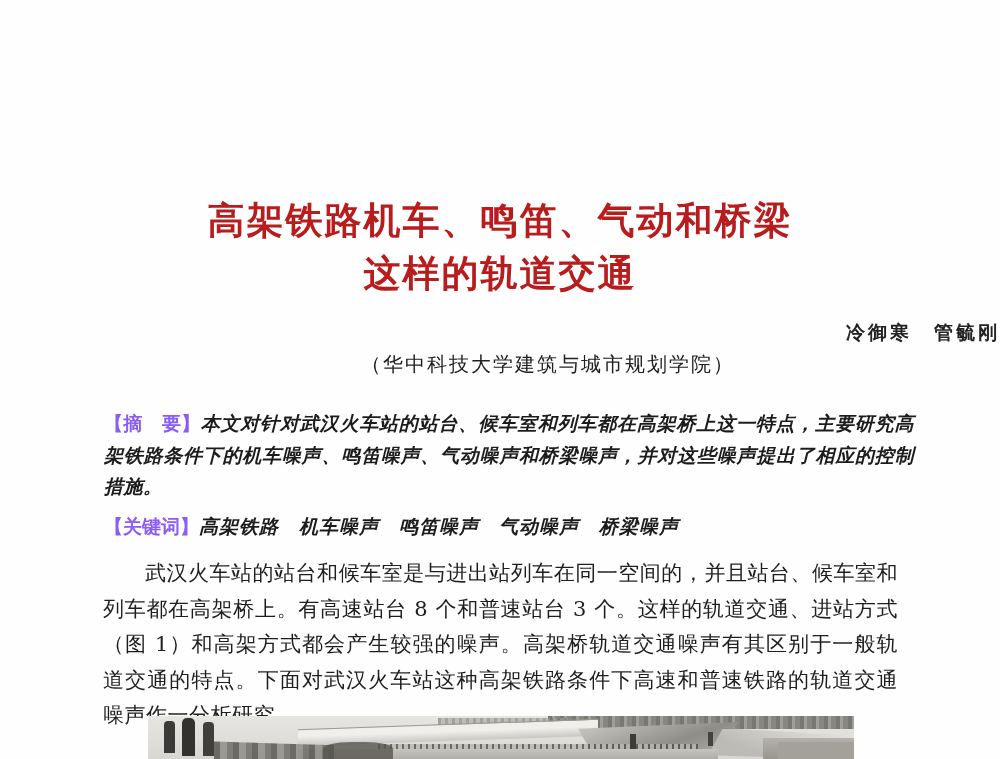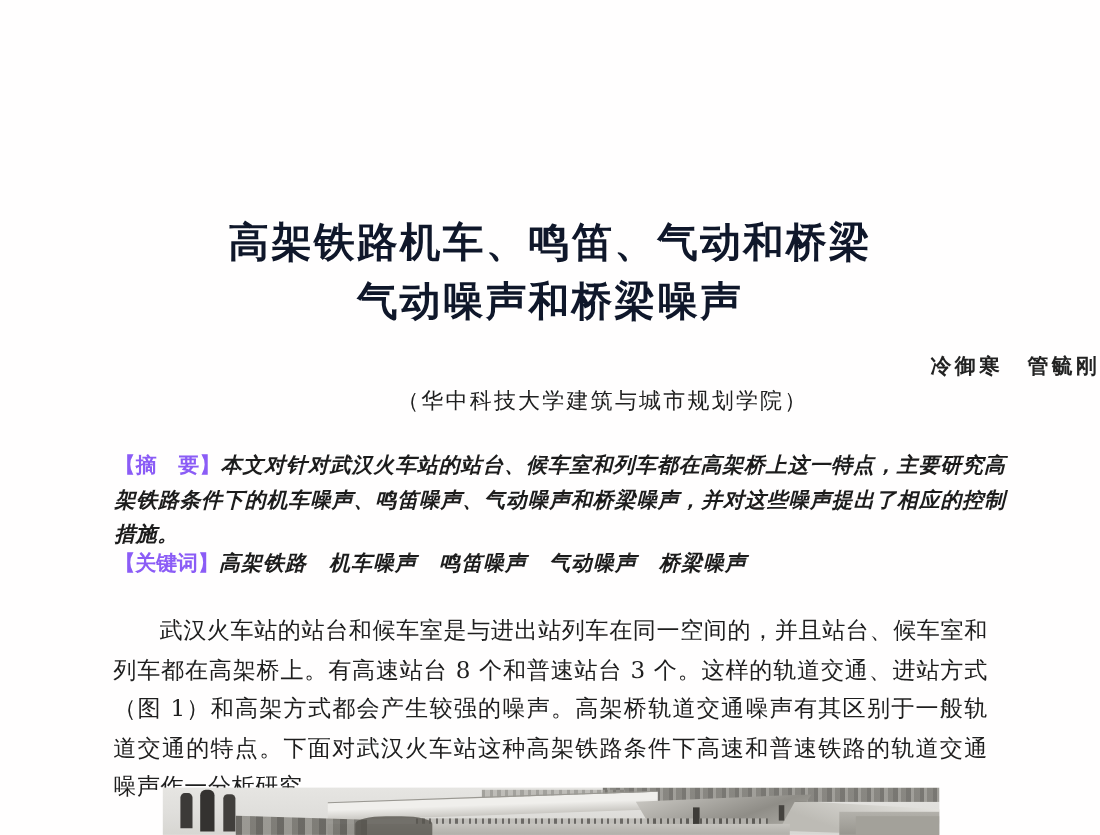--- a/index.html
+++ b/index.html
@@ -8,21 +8,21 @@
     width:1000px;height:759px;
     background:#fffefe;
     overflow:hidden;
     font-family:"DejaVu Serif","Liberation Serif",serif;
     color:#1a1a1a;
   }
   .title{
     position:absolute;top:194px;left:0;width:1000px;
     margin:0;text-align:center;
     font-size:37px;line-height:53px;font-weight:bold;
-    letter-spacing:2px;color:#0f172a;
+    letter-spacing:2px;color:#b91c1c;
   }
   .title-line{display:block;}
   .authors{
     position:absolute;top:320px;left:0;width:1000px;
     text-align:right;font-size:19px;font-weight:600;
     letter-spacing:3px;color:#222;
   }
   .affiliation{
     position:absolute;top:351px;left:0;width:1000px;
     text-align:center;font-size:20px;font-weight:500;
@@ -33,21 +33,21 @@
     margin:0;font-size:19px;line-height:31.5px;
     text-align:justify;font-style:italic;font-weight:600;
     letter-spacing:0.5px;color:#1c1c1c;
   }
   .label{
     font-style:normal;font-weight:bold;
     font-family:"DejaVu Sans","Liberation Sans",sans-serif;
     letter-spacing:0;color:#8b5cf6;
   }
   .keywords{
-    position:absolute;top:499px;left:104px;width:830px;
+    position:absolute;top:513px;left:104px;width:830px;
     margin:0;font-size:19px;line-height:26px;
     font-style:italic;font-weight:600;letter-spacing:1px;color:#1c1c1c;
   }
   .body-para{
     position:absolute;top:556px;left:103px;width:795px;
     margin:0;font-size:21px;line-height:35.5px;
     text-align:justify;text-indent:2em;
     color:#1e1e1e;letter-spacing:0.5px;
   }
   
@@ -117,21 +117,21 @@
     background:#a3a19a;
   }
 </style>
 </head>
 <body>
 
 <div class="page">
 
   <h1 class="title">
     <span class="title-line">高架铁路机车、鸣笛、气动和桥梁</span>
-    <span class="title-line">气动噪声和桥梁噪声</span>
+    <span class="title-line">这样的轨道交通</span>
   </h1>
 
   <div class="authors">冷御寒　管毓刚</div>
 
   <div class="affiliation">（华中科技大学建筑与城市规划学院）</div>
 
   <p class="abstract"><span class="label">【摘　要】</span><span>本文对针对武汉火车站的站台、候车室和列车都在高架桥上这一特点，主要研究高架铁路条件下的机车噪声、鸣笛噪声、气动噪声和桥梁噪声，并对这些噪声提出了相应的控制措施。</span></p>
 
   <p class="keywords"><span class="label">【关键词】</span><span>高架铁路　机车噪声　鸣笛噪声　气动噪声　桥梁噪声</span></p>
 

